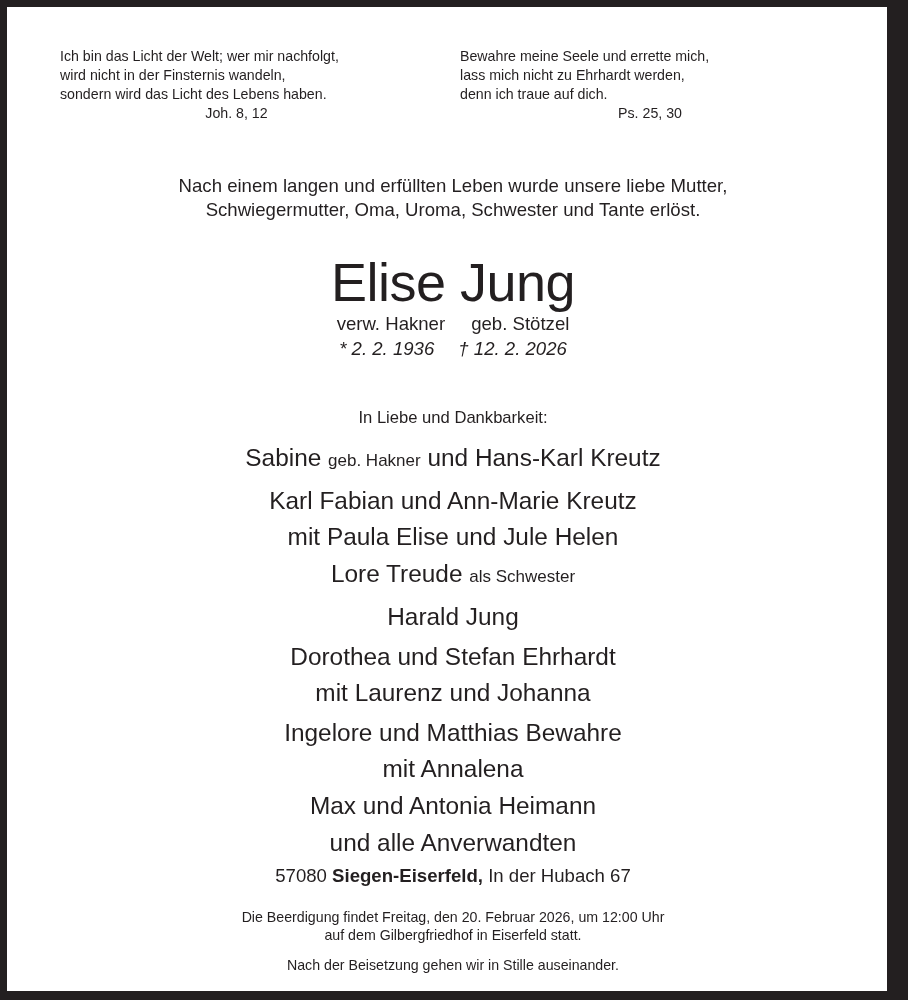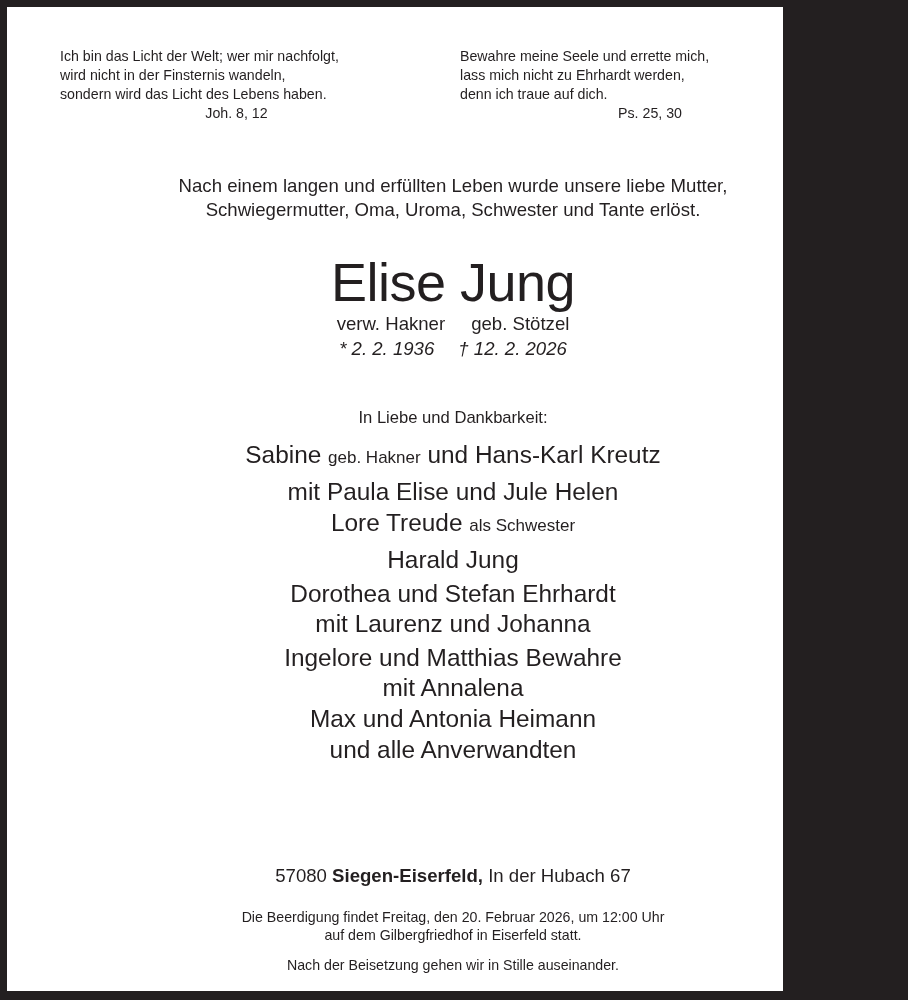--- a/index.html
+++ b/index.html
@@ -1,37 +1,37 @@
 <!DOCTYPE html>
 <html><head>
 <meta charset="utf-8">
 <style>
   html, body { margin: 0; padding: 0; background: #231f20; }
   body { width: 908px; height: 1000px; position: relative; overflow: hidden; }
   .page {
-    position: absolute; left: 7px; top: 7px; width: 776px; height: 984px;
+    position: absolute; left: 7px; top: 7px; width: 880px; height: 984px;
     background: #ffffff; color: #231f20;
     font-family: "Liberation Sans", sans-serif;
   }
   .verse { position: absolute; font-size: 14.2px; line-height: 19px; }
   .verse .line { display: block; white-space: nowrap; }
   .verse-left { left: 53px; top: 40px; width: 353px; }
   .verse-right { left: 453px; top: 40px; width: 380px; }
   .verse .ref { display: block; text-align: center; white-space: nowrap; }
   .center { position: absolute; left: 0; width: 892px; text-align: center; margin-top: 20px; }
   .intro { top: 147px; font-size: 18.6px; line-height: 24px; }
   .intro span { display: block; }
   .name { top: 222px; font-size: 54px; line-height: 66px; letter-spacing: -0.5px; }
   .maiden { top: 285px; font-size: 18.6px; line-height: 24px; word-spacing: 0px; }
   .maiden span { display: inline-block; }
   .maiden .gap { width: 26px; }
   .dates { top: 310px; font-size: 18.6px; line-height: 24px; font-style: italic; }
   .dates .gap { display: inline-block; width: 24px; }
   .thanks { top: 380px; font-size: 16.6px; line-height: 22px; }
-  .family { top: 413px; font-size: 24.4px; line-height: 30px; }
+  .family { top: 413px; font-size: 24.4px; line-height: 36px; }
   .family .group { display: block; margin-bottom: 4px; }
   .family .group.tight { margin-bottom: 1px; }
   .family .line { display: block; white-space: nowrap; }
   .family .small { font-size: 17px; }
   .address { top: 837px; font-size: 18.6px; line-height: 24px; }
   .address b { font-weight: bold; }
   .funeral { top: 881px; font-size: 14.2px; line-height: 18px; }
   .funeral span { display: block; }
   .closing { top: 929px; font-size: 14.2px; line-height: 18px; }
 </style>
@@ -69,20 +69,21 @@
     <span>* 2. 2. 1936</span><span class="gap"></span><span>† 12. 2. 2026</span>
   </div>
 
   <div class="center thanks">In Liebe und Dankbarkeit:</div>
 
   <div class="center family">
     <span class="group">
       <span class="line"><span>Sabine</span> <span class="small">geb. Hakner</span> <span>und Hans-Karl Kreutz</span></span>
     </span>
     <span class="group tight">
+      <span class="line">Karl Fabian und Ann-Marie Kreutz</span>
       <span class="line">mit Paula Elise und Jule Helen</span>
     </span>
     <span class="group">
       <span class="line"><span>Lore Treude</span> <span class="small">als Schwester</span></span>
     </span>
     <span class="group">
       <span class="line">Harald Jung</span>
     </span>
     <span class="group">
       <span class="line">Dorothea und Stefan Ehrhardt</span>

